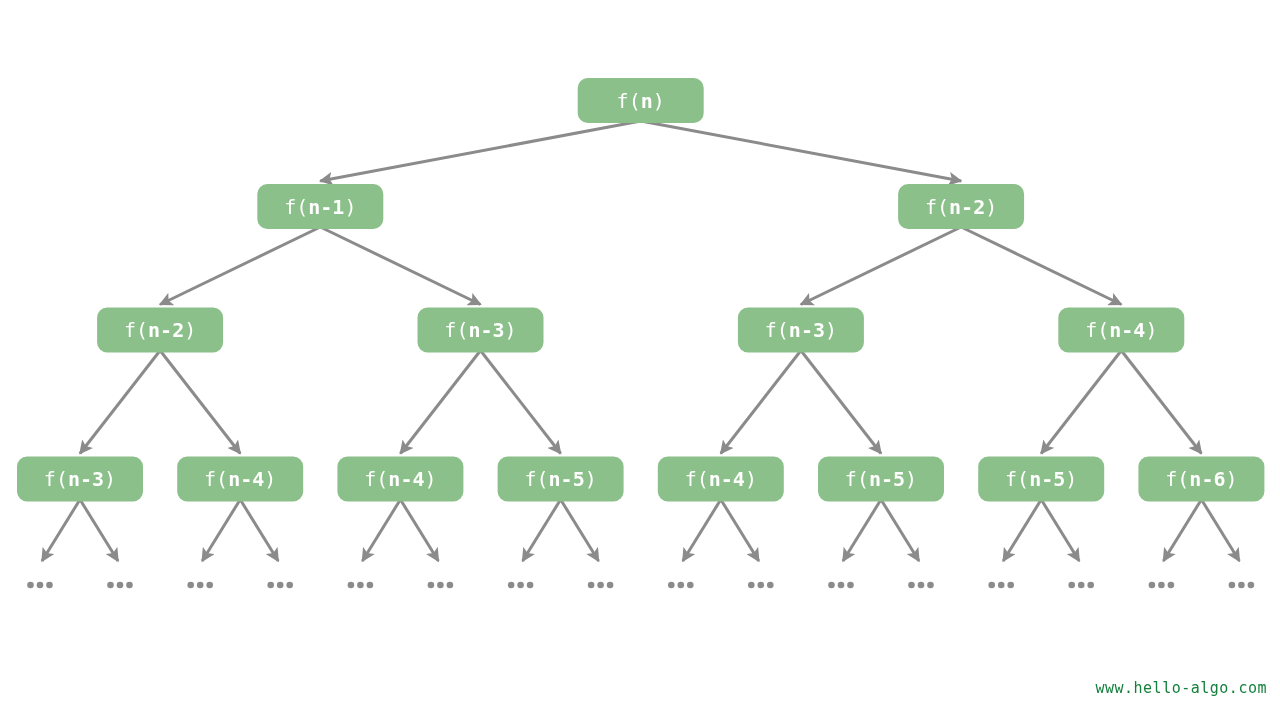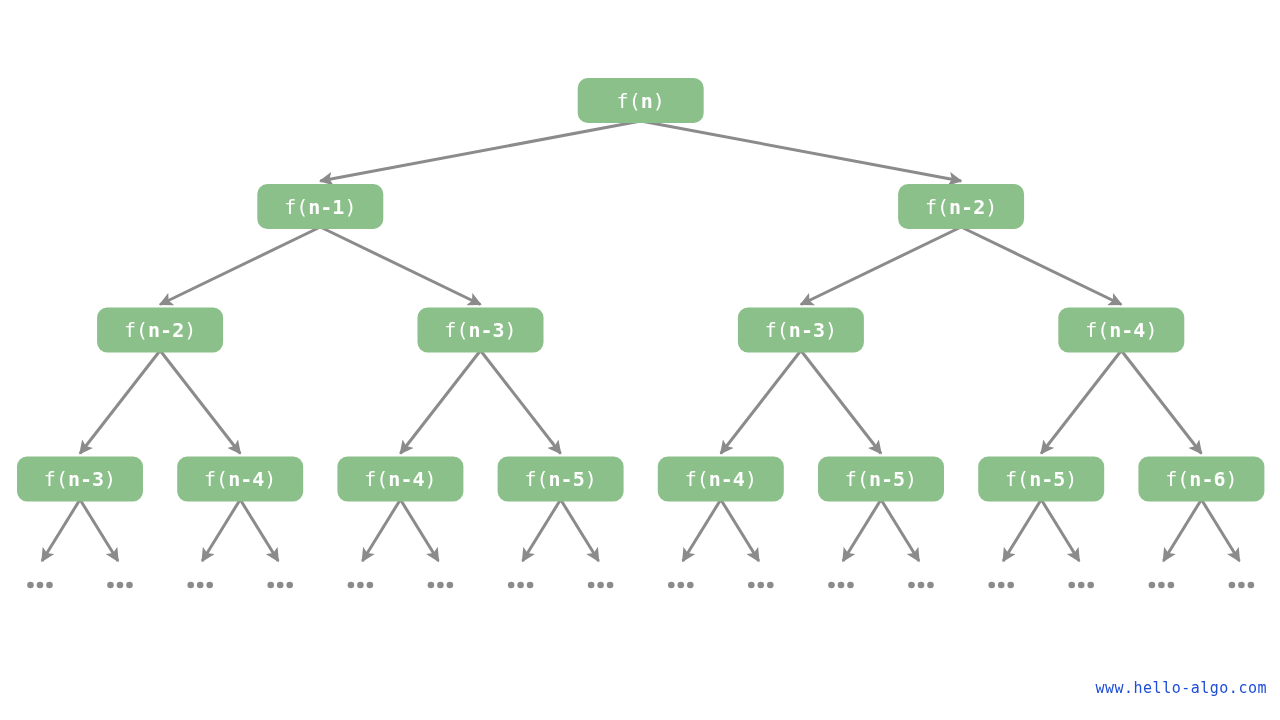--- a/index.html
+++ b/index.html
@@ -23,21 +23,21 @@
     position: absolute;
     left: 0; top: 0;
   }
   .watermark {
     position: absolute;
     top: 679px;
     right: 45px;
     font-family: "DejaVu Sans Mono", monospace;
     font-size: 15px;
     letter-spacing: 0.5px;
-    color: #1d4ed8;
+    color: #15803d;
     user-select: none;
   }
 </style>
 </head>
 <body>
 
 <div class="canvas">
   <svg id="tree-svg" width="1280" height="720" viewBox="0 0 1280 720">
       <defs>
         <marker id="arrowhead" viewBox="0 0 10 10" refX="9" refY="5" markerWidth="4.6" markerHeight="4.6" orient="auto" markerUnits="strokeWidth">

